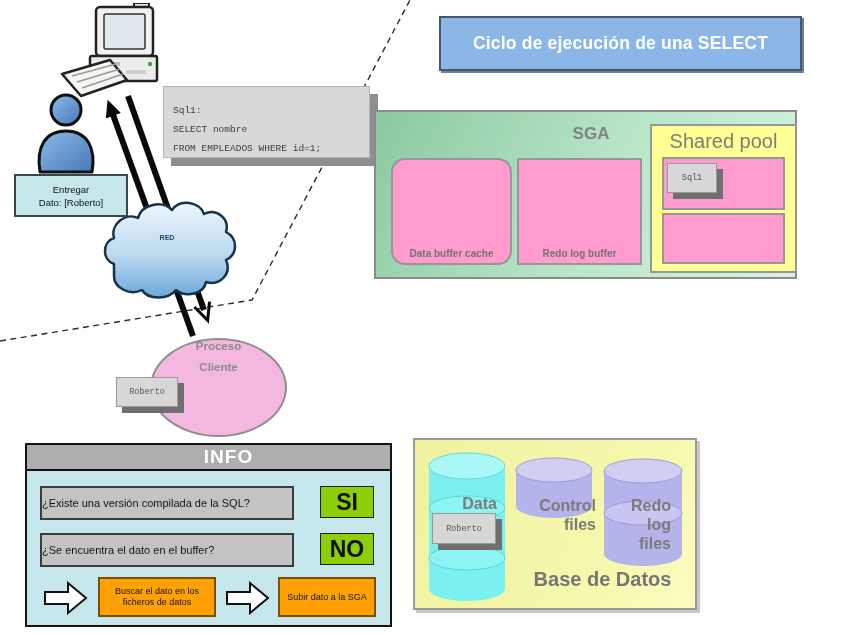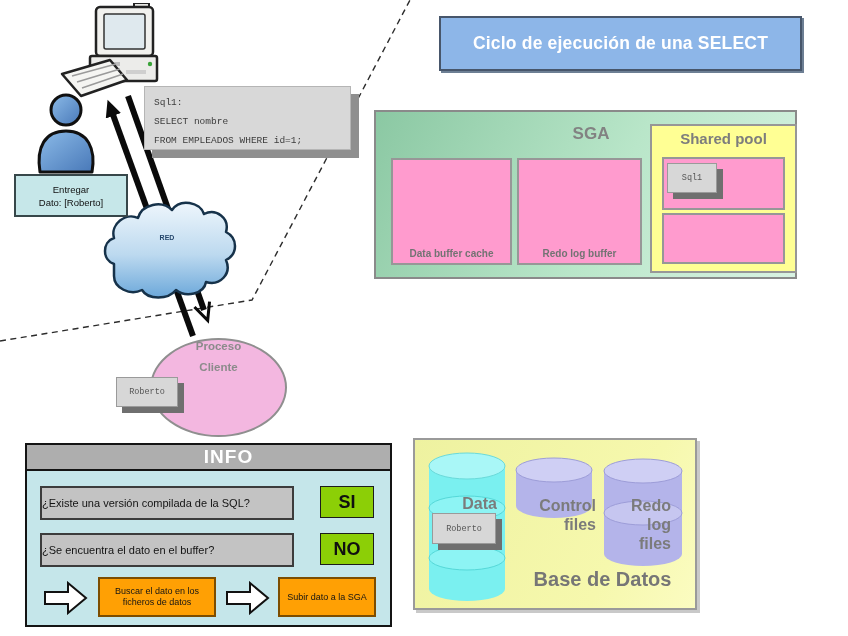--- a/index.html
+++ b/index.html
@@ -10,22 +10,22 @@
   
   #bg-svg{position:absolute;left:0;top:0;}
 
   
   .note{background:#d7d7d7;border:1px solid #9a9a9a;box-shadow:6px 6px 0 #6f6f6f;
         display:flex;align-items:center;justify-content:center;
         font-family:"Liberation Mono",monospace;font-size:8.5px;color:#555;}
 
   
   .sql-note{background:#d8d8d8;border:1px solid #b5b5b5;box-shadow:8px 8px 0 #8f8f8f;
-            padding:6px 0 0 9px;font-family:"Liberation Mono",monospace;
-            font-size:9.5px;color:#3c3c3c;}
+            padding:14px 0 0 9px;font-family:"Liberation Mono",monospace;
+            font-size:9.5px;color:#3c3c3c;margin-left:19px;}
   .sql-note div{line-height:19px;white-space:nowrap;}
 
   .sql-icon{background:#ffffff;border:2px solid #1d1d1d;border-radius:5px;
             box-shadow:3px 3px 0 #787878;text-align:center;}
   .sql-icon .gline{height:3px;background:#19a319;width:62%;margin:3px auto 0;}
   .sql-icon .sqltxt{position:relative;font-weight:bold;font-size:14px;color:#0d0d0d;
                     letter-spacing:1px;line-height:16px;}
   .sql-icon .strike{position:absolute;left:4px;right:4px;height:2px;background:#19a319;}
   .sql-icon .feet{display:flex;justify-content:space-evenly;margin-top:1px;}
   .sql-icon .feet span{display:block;width:11px;height:7px;border:2px solid #1d1d1d;border-top:none;}
@@ -37,34 +37,34 @@
           display:flex;align-items:center;justify-content:center;
           color:#ffffff;font-weight:bold;font-size:17.5px;letter-spacing:.2px;}
 
   .sga-panel{background:linear-gradient(118deg,#8bc8a3 0%,#b9e6c9 55%,#d9f3e3 100%);
              border:2px solid #8a8a8a;}
   .sga-title{font-weight:bold;font-size:17px;color:#828282;text-align:center;}
   .pinkbox{background:#ff9bce;border:2px solid #979797;}
   .pinkbox .plabel{position:absolute;left:0;right:0;bottom:4px;text-align:center;
                    font-weight:bold;font-size:10px;color:#737373;}
   .shared-pool{background:#ffff94;border:2px solid #979797;}
-  .sp-title{font-weight:bold;font-size:15px;color:#7d7d7d;text-align:center;margin-top:4px;}
+  .sp-title{font-weight:normal;font-size:20px;color:#7d7d7d;text-align:center;margin-top:4px;}
 
   .ellipse{background:#f3b7e0;border:2px solid #8f8f8f;border-radius:50%;
            display:flex;flex-direction:column;align-items:center;justify-content:flex-start;gap:9px;
            font-weight:bold;font-size:11.5px;color:#8b8b8b;}
 
   .info-panel{background:#c5e6ea;border:2px solid #141414;}
   .info-header{position:absolute;left:0;right:0;top:0;height:24px;background:#aeaeae;
                border-bottom:2px solid #141414;display:flex;align-items:center;justify-content:center;
                color:#ffffff;font-weight:bold;font-size:19px;letter-spacing:1px;padding-left:40px;}
   .qbox{background:#c3c3c3;border:2px solid #3c3c3c;display:flex;align-items:center;
         font-size:11px;color:#141414;}
   .abox{background:#8ccf06;border:1px solid #1c1c1c;display:flex;align-items:center;justify-content:center;
-        font-size:18px;font-weight:600;color:#101010;}
+        font-size:23px;font-weight:600;color:#101010;}
   .stepbox{background:#ffa004;border:2px solid #7d4d00;display:flex;align-items:center;justify-content:center;
            text-align:center;font-size:9px;color:#141414;line-height:11px;padding:2px 6px;box-sizing:border-box;}
 
   .db-panel{background:linear-gradient(115deg,#eef2a0 0%,#f6f8ad 70%,#fbfcc1 100%);
             border:2px solid #9a9a9a;box-shadow:3px 3px 0 #c9c9c9;}
   .cyl-label{position:absolute;text-align:right;font-weight:bold;font-size:16px;
              color:#7b7b7b;line-height:19px;margin-top:36px;}
   .db-title{position:absolute;text-align:center;font-weight:bold;font-size:20px;color:#767676;}
 
   .cloud-label{font-weight:bold;font-size:7px;color:#24466b;text-align:center;}
@@ -138,21 +138,21 @@
   <div class="abs entregar" style="left:14px;top:174px;width:110px;height:39px;">
     <div>Entregar</div>
     <div>Dato: [Roberto]</div>
   </div>
 
   <div class="abs banner" style="left:439px;top:16px;width:359px;height:51px;">Ciclo de ejecución de una SELECT</div>
 
   <div class="abs sga-panel" style="left:374px;top:110px;width:419px;height:165px;">
     <div class="abs sga-title" style="left:170px;top:12px;width:90px;">SGA</div>
 
-    <div class="abs pinkbox" style="left:15px;top:46px;width:117px;height:103px;">
+    <div class="abs pinkbox" style="left:15px;top:46px;width:117px;height:103px;border-radius:14px;">
       <div class="plabel">Data buffer cache</div>
     </div>
 
     <div class="abs pinkbox" style="left:141px;top:46px;width:121px;height:103px;">
       <div class="plabel">Redo log buffer</div>
     </div>
 
     <div class="abs shared-pool" style="left:274px;top:12px;width:143px;height:145px;">
       <div class="sp-title">Shared pool</div>
       <div class="abs pinkbox" style="left:10px;top:31px;width:119px;height:49px;">

